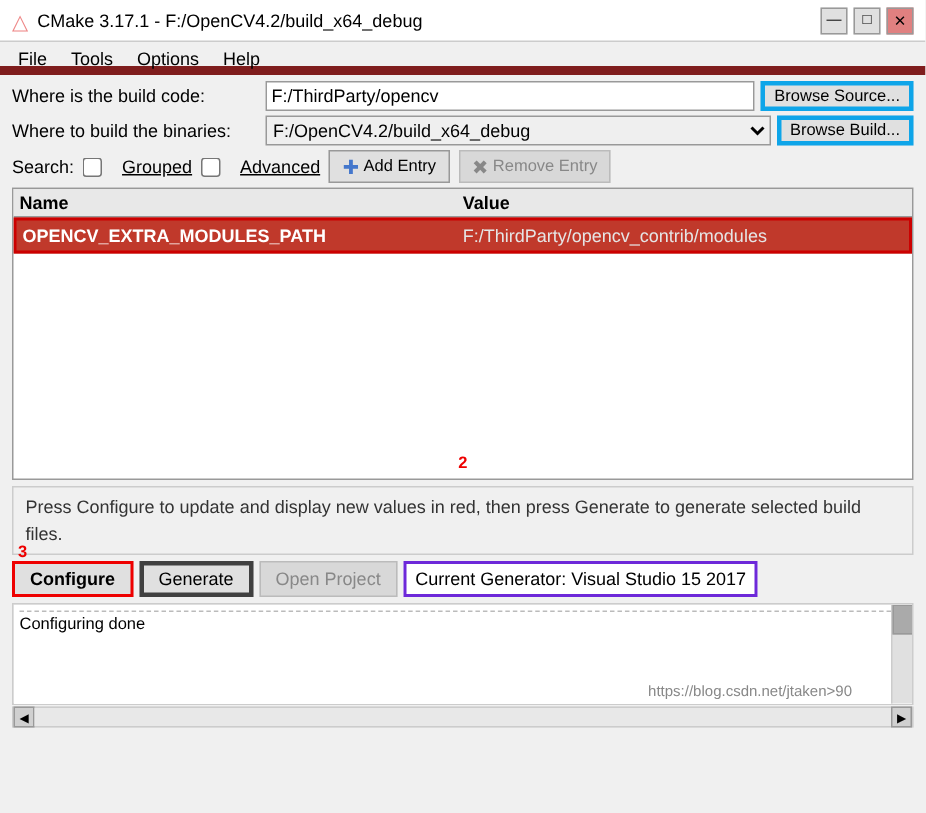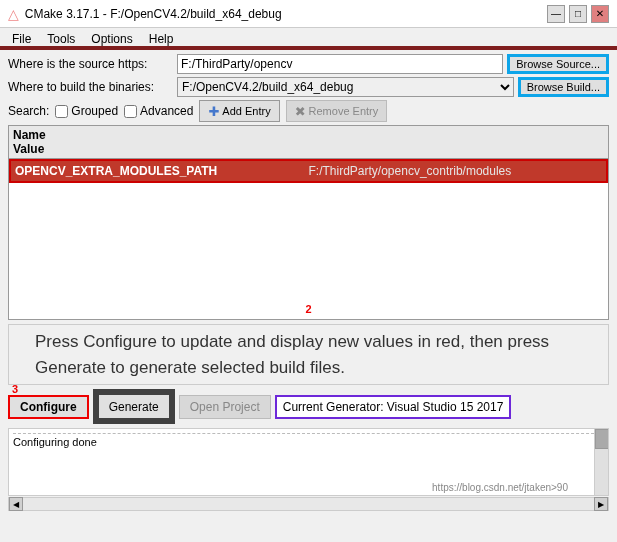--- a/index.html
+++ b/index.html
@@ -44,21 +44,21 @@
       justify-content: center;
       font-size: 10px;
       cursor: pointer;
     }
     
     .menubar {
       background: #f0f0f0;
       display: flex;
       gap: 0;
       padding: 2px 4px;
-      border-bottom: 4px solid #7f1d1d;
+      border-bottom: 6px solid #7f1d1d;
       height: 22px;
     }
     .menubar-item {
       padding: 2px 8px;
       cursor: pointer;
       font-size: 12px;
     }
     
     .main {
       background: #f0f0f0;
@@ -107,22 +107,23 @@
       width: 130px;
       height: 22px;
       border: 2px solid #e00;
       background: #fff;
       padding: 1px 4px;
       font-size: 12px;
     }
     .checkbox-item {
       display: flex;
       align-items: center;
-      gap: 3px;
-      font-size: 12px;
+      gap: 13px;
+      font-size: 12px;
+      text-decoration: underline;
     }
     .checkbox-item input[type="checkbox"] { margin: 0; }
     .add-entry-btn {
       height: 22px;
       padding: 0 8px;
       border: 1px solid #999;
       background: #e0e0e0;
       font-size: 11px;
       cursor: pointer;
       display: flex;
@@ -147,21 +148,20 @@
       background: #fff;
       margin-bottom: 4px;
       height: 195px;
       overflow-y: auto;
     }
     .table-header {
       display: flex;
       background: #e8e8e8;
       border-bottom: 1px solid #999;
       padding: 2px 4px;
-      flex-direction: column;
     }
     .table-header-name {
       width: 50%;
       font-size: 12px;
       font-weight: bold;
     }
     .table-header-value {
       flex: 1;
       font-size: 12px;
       font-weight: bold;
@@ -180,22 +180,22 @@
     }
     .table-cell-value {
       flex: 1;
       font-size: 12px;
       color: #e5e5e5;
     }
     
     .status-area {
       background: #f0f0f0;
       border: 1px solid #ccc;
-      padding: 4px 26px;
-      font-size: 17px;
+      padding: 4px 8px;
+      font-size: 12px;
       color: #333;
       margin-bottom: 4px;
       min-height: 38px;
       line-height: 1.5;
     }
     
     .bottom-row {
       display: flex;
       align-items: center;
       gap: 4px;
@@ -204,23 +204,23 @@
     .configure-btn {
       height: 24px;
       padding: 0 10px;
       border: 2px solid #e00;
       background: #e0e0e0;
       font-size: 12px;
       cursor: pointer;
       font-weight: bold;
     }
     .generate-btn {
-      height: 35px;
+      height: 24px;
       padding: 0 10px;
-      border: 6px solid #404040;
+      border: 3px solid #404040;
       background: #e0e0e0;
       font-size: 12px;
       cursor: pointer;
     }
     .open-project-btn {
       height: 24px;
       padding: 0 10px;
       border: 1px solid #bbb;
       background: #d8d8d8;
       font-size: 12px;
@@ -330,21 +330,21 @@
 <div class="menubar">
   <div class="menubar-item">File</div>
   <div class="menubar-item">Tools</div>
   <div class="menubar-item">Options</div>
   <div class="menubar-item">Help</div>
 </div>
 
 <div class="main">
 
   <div class="field-row">
-    <span class="field-label">Where is the source https:</span>
+    <span class="field-label">Where is the build code:</span>
     <input class="field-input" type="text" value="F:/ThirdParty/opencv" style="">
     <button class="field-btn">Browse Source...</button>
   </div>
 
   <div class="field-row">
     <span class="field-label">Where to build the binaries:</span>
     <select class="select-dropdown">
       <option>F:/OpenCV4.2/build_x64_debug</option>
     </select>
     <button class="field-btn">Browse Build...</button>

